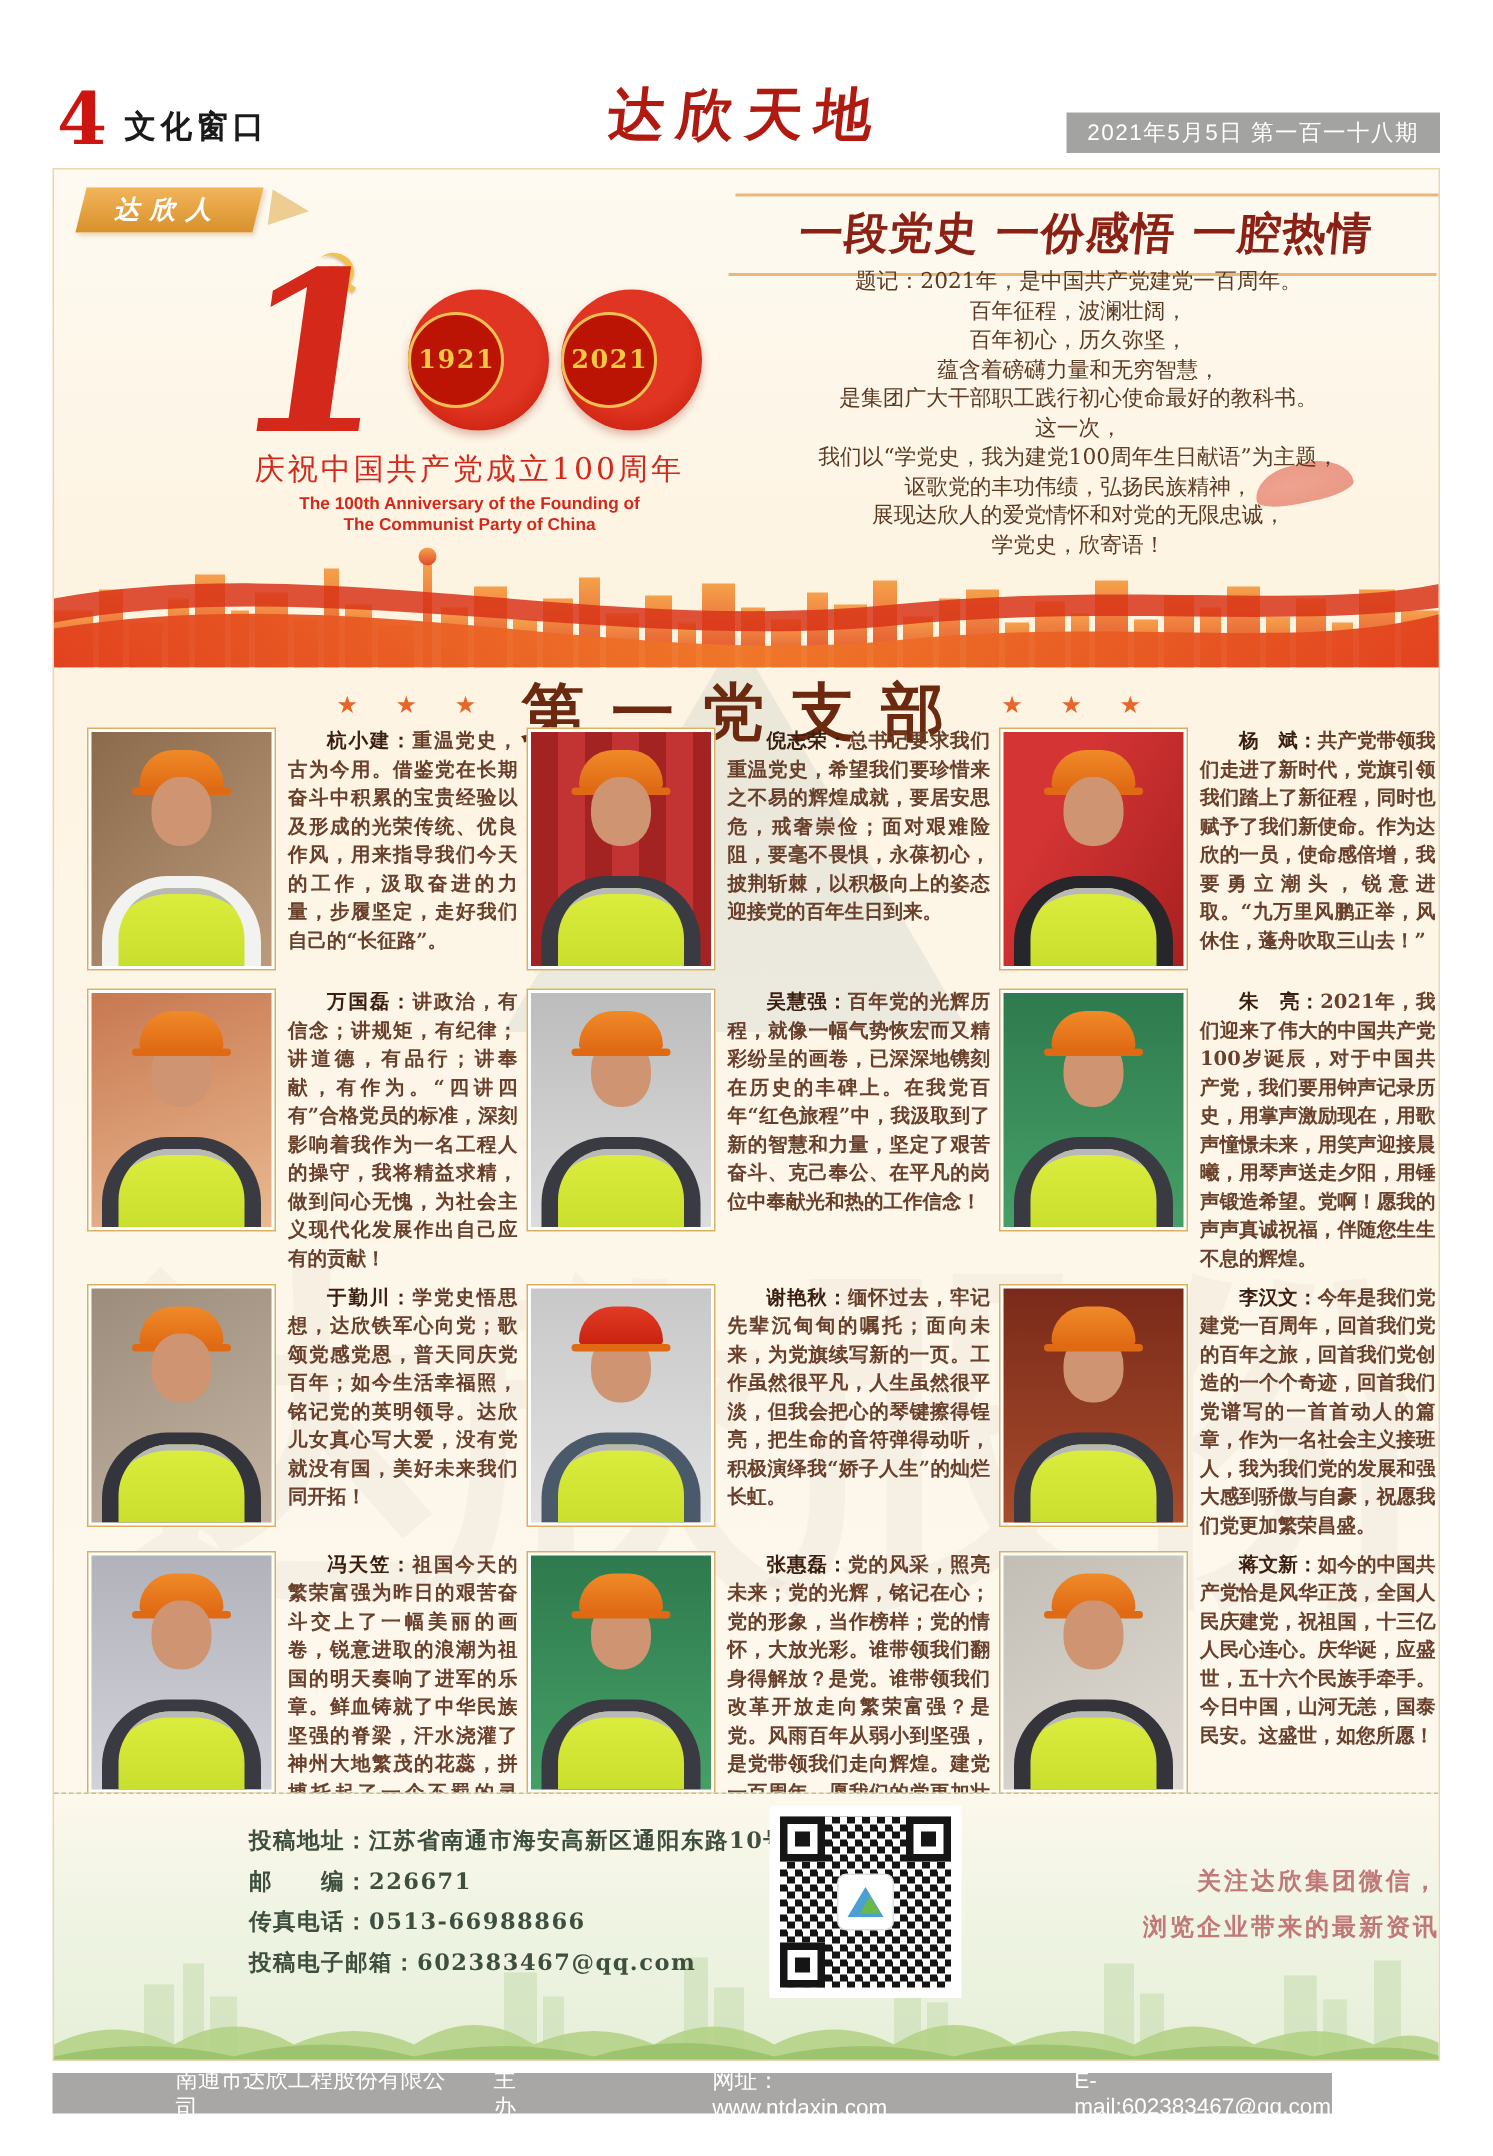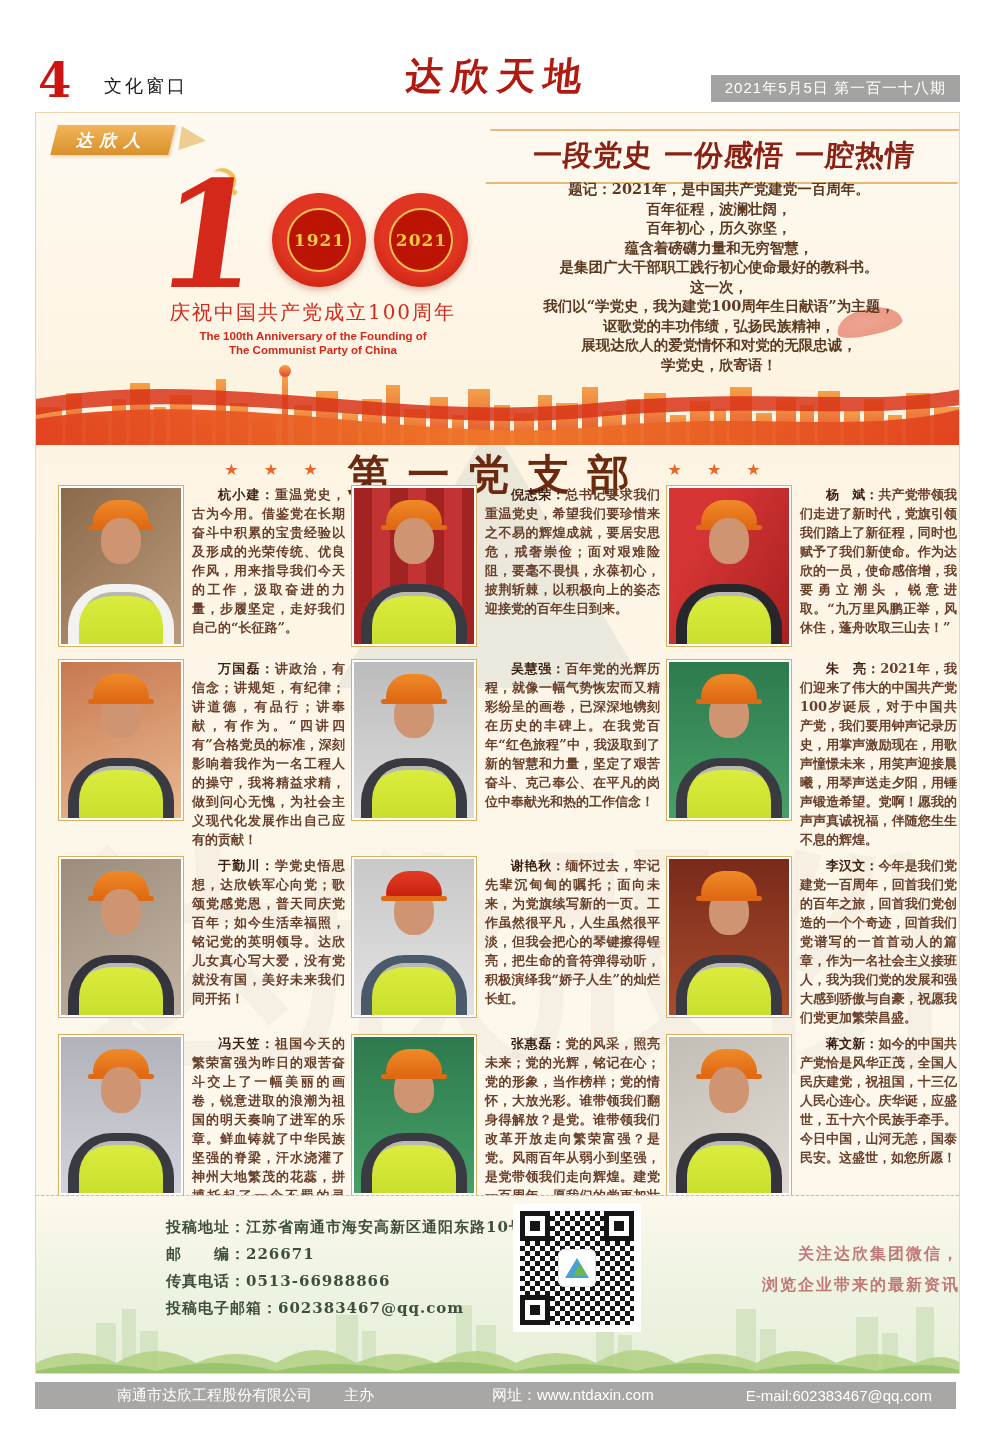--- a/index.html
+++ b/index.html
@@ -8,22 +8,22 @@
     width:995px; height:1437px; position:relative; overflow:hidden;
     font-family:"DejaVu Serif","Liberation Serif",serif;
   }
   
   .masthead { position:relative; height:112px; }
   .pagenum {
     position:absolute; left:38px; bottom:8px;
     font-size:48px; font-weight:bold; color:#cc1510; line-height:1;
   }
   .section-name {
-    position:absolute; left:104px; bottom:14px;
-    font-size:18px; font-weight:normal; color:#1a1a1a; letter-spacing:3px;
+    position:absolute; left:83px; bottom:14px;
+    font-size:21px; font-weight:bold; color:#1a1a1a; letter-spacing:3px;
   }
   .paper-title {
     position:absolute; left:0; right:0; bottom:10px; text-align:center;
     font-size:38px; font-weight:bold; color:#b01a10; letter-spacing:8px;
     transform:skewX(-6deg);
   }
   .issue-box {
     position:absolute; right:35px; bottom:10px;
     background:#a3a3a1; color:#ffffff; font-size:15px;
     padding:4px 14px; letter-spacing:1px;
@@ -71,34 +71,34 @@
   .headline {
     position:absolute; left:452px; top:16px; width:472px;
     border-top:2px solid #eab878; border-bottom:2px solid #eab878;
     padding:5px 0 6px; text-align:center;
     font-size:29px; font-weight:bold; color:#8b2014; letter-spacing:1px;
     transform:skewX(-5deg);
   }
   
   .preface {
     position:absolute; left:440px; top:66px; width:486px;
-    text-align:center; font-size:14.5px; font-weight:bold;
+    text-align:center; font-size:14.5px; font-weight:normal;
     color:#5c3a22; line-height:19.5px;
   }
   
   .logo-block { position:absolute; left:112px; top:52px; width:330px; text-align:center; }
   .logo-row { position:relative; display:flex; justify-content:center; align-items:flex-end; height:122px; }
   .logo-one {
     font-size:148px; line-height:104px; font-weight:bold; color:#d4281a;
     transform:skewX(-8deg); margin-right:4px;
   }
   .logo-zero {
     width:94px; height:94px; border-radius:50%;
     background:radial-gradient(circle at 50% 42%, #e03522 55%, #c21505 100%);
-    display:flex; align-items:center; justify-content:center; margin-left:8px;
+    display:flex; align-items:center; justify-content:flex-start; margin-left:8px;
     box-shadow:0 3px 6px rgba(150,30,10,.3);
   }
   .logo-zero .inner {
     width:64px; height:64px; border-radius:50%;
     background:#bc1404; border:2px solid #f0c050;
     color:#f5c842; font-size:17px; font-weight:bold;
     display:flex; align-items:center; justify-content:center; letter-spacing:1px;
   }
   .emblem {
     position:absolute; left:52px; top:-6px; font-size:46px; color:#f2c24e;
@@ -189,21 +189,21 @@
            border-bottom:20px solid #4a9fd4; }
   .tri-a::after { content:""; position:absolute; left:-4px; top:6px; width:0; height:0;
                   border-left:7px solid transparent; border-right:7px solid transparent;
                   border-bottom:12px solid #6ab84a; }
   .qr-caption {
     position:absolute; left:642px; top:42px; width:282px; text-align:right;
     color:#c07878; font-size:16px; font-weight:bold; line-height:31px; letter-spacing:2px;
   }
   
   .bottom-bar {
-    margin:8px 35px 0; width:921px; height:27px;
+    margin:8px 35px 0; width:853px; height:27px;
     background:#a8a7a5; color:#ffffff;
     display:flex; align-items:center;
     font-family:"Liberation Sans",sans-serif; font-size:15px;
   }
   .bottom-bar .b-pub { margin-left:82px; }
   .bottom-bar .b-role { margin-left:32px; }
   .bottom-bar .b-web { margin-left:118px; }
   .bottom-bar .b-mail { margin-left:92px; }
 </style>
 </head>

